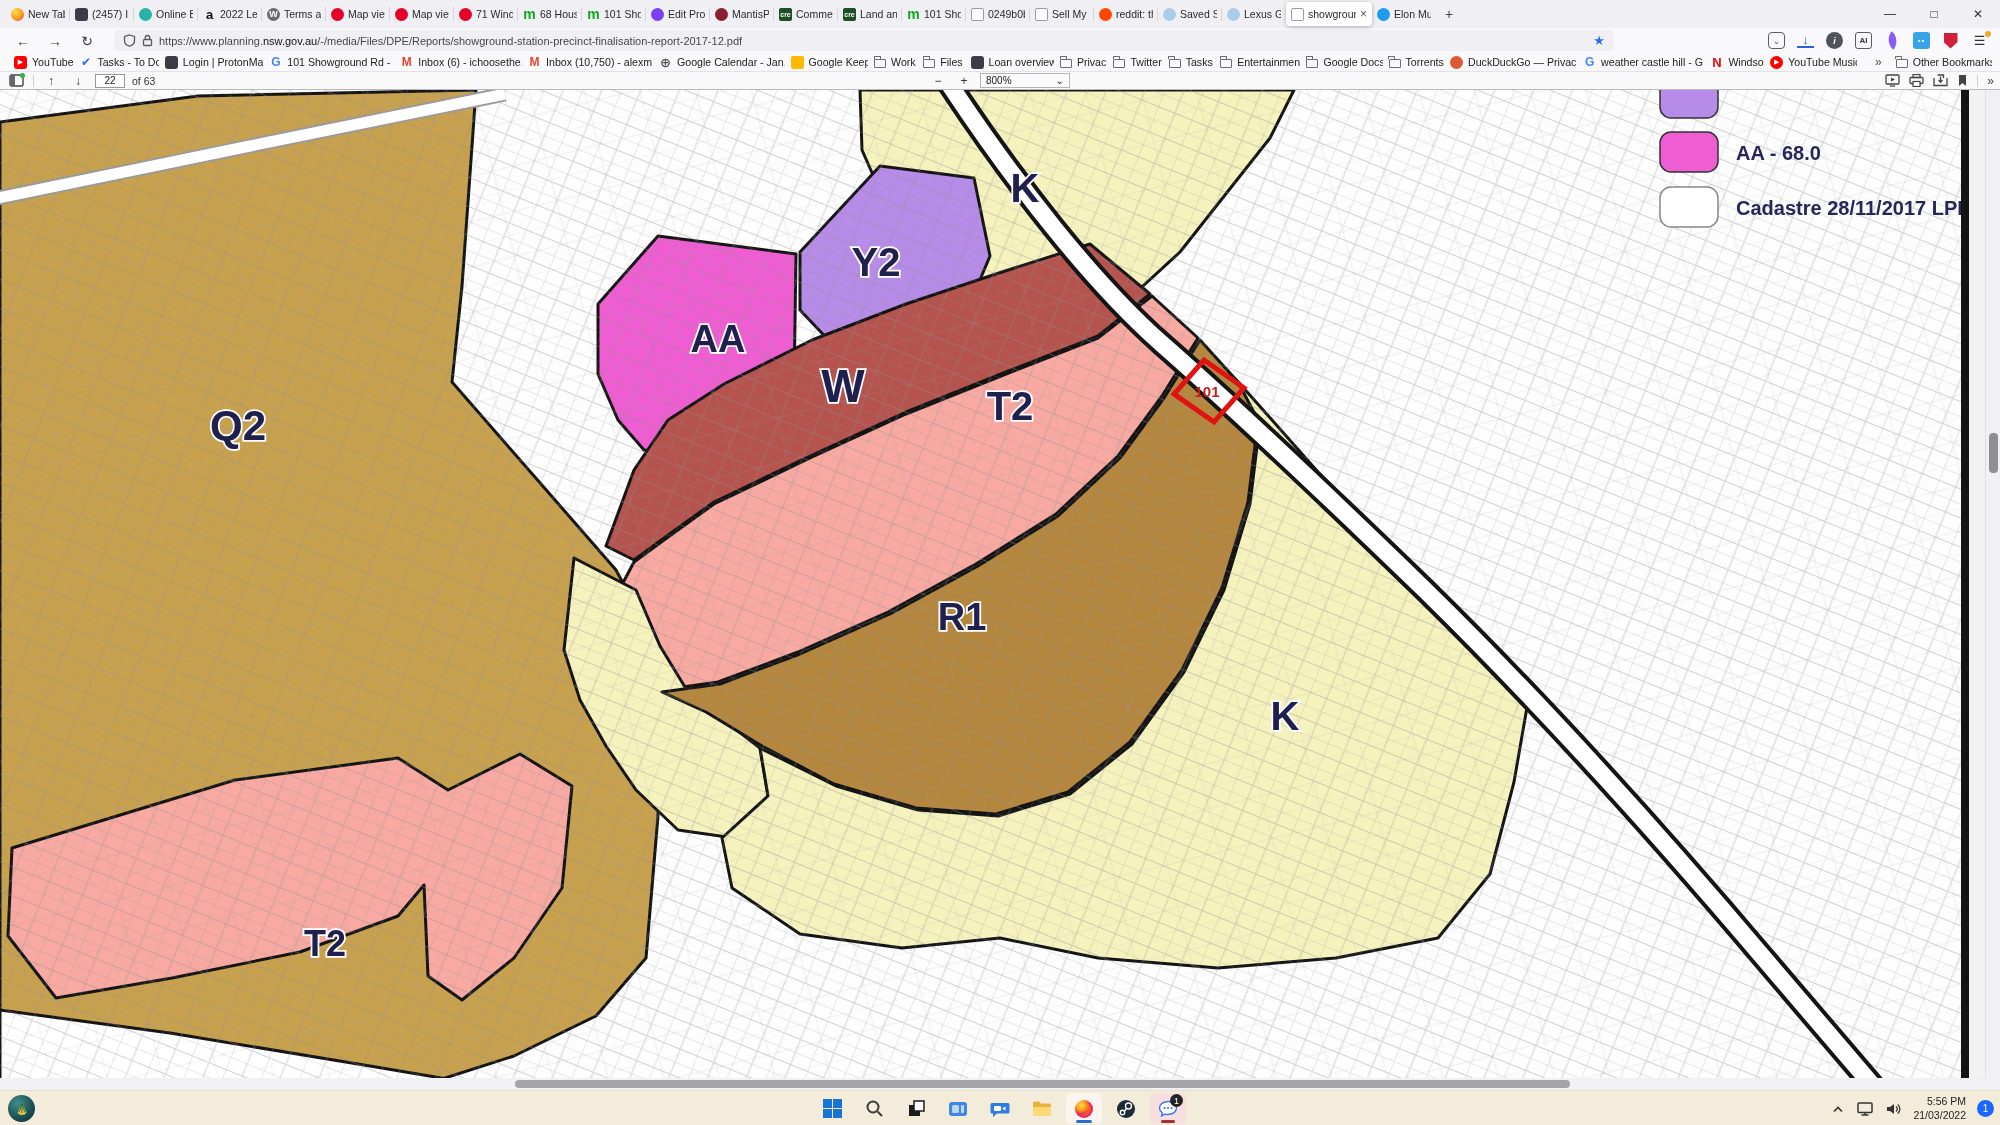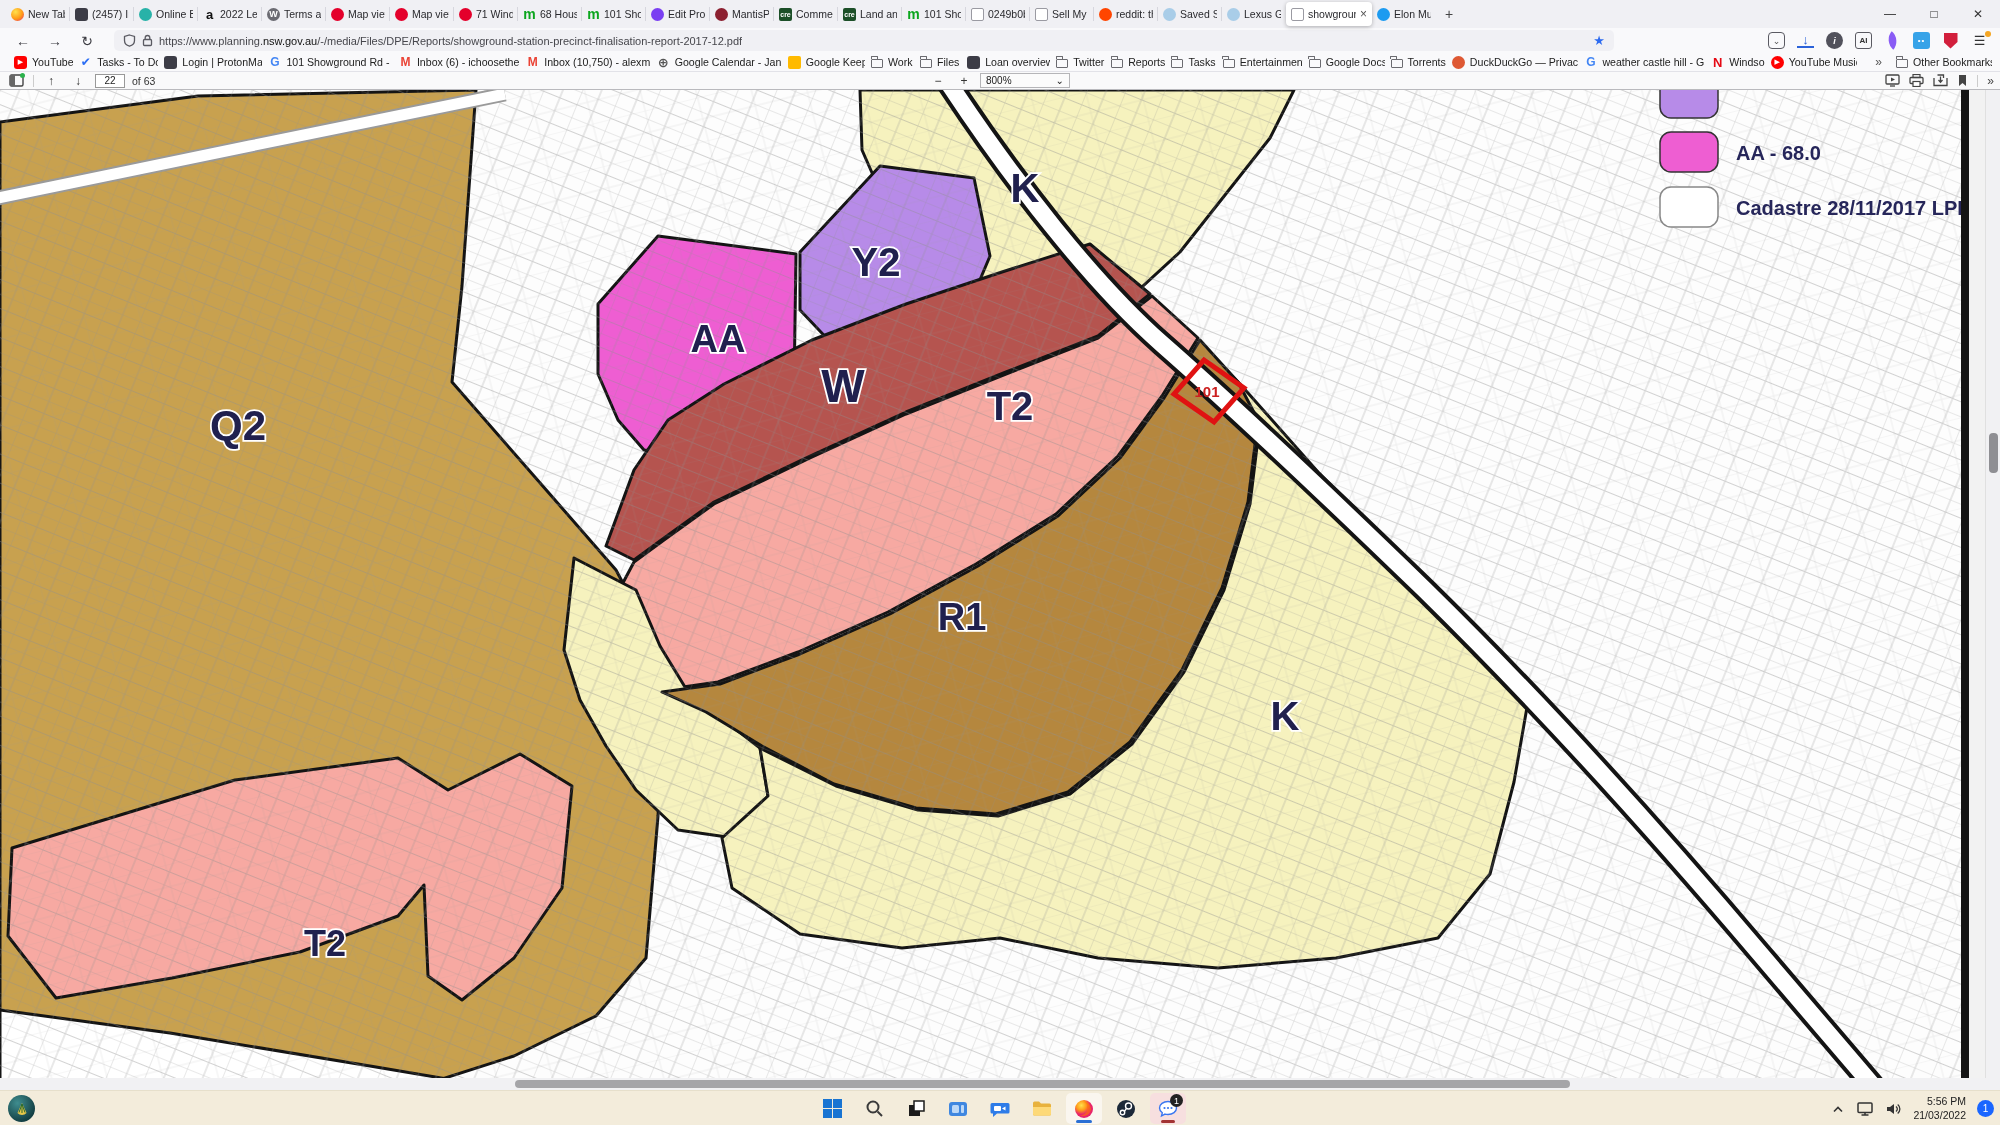--- a/index.html
+++ b/index.html
@@ -324,25 +324,25 @@
         <div class="bm">
           <span class="bicon folder-icon"></span>
           <span>Files</span>
         </div>
         <div class="bm">
           <span class="bicon proton-icon"></span>
           <span>Loan overview</span>
         </div>
         <div class="bm">
           <span class="bicon folder-icon"></span>
+          <span>Privac</span>
+        </div>
+        <div class="bm">
+          <span class="bicon folder-icon"></span>
           <span>Twitter</span>
-        </div>
-        <div class="bm">
-          <span class="bicon folder-icon"></span>
-          <span>Reports</span>
         </div>
         <div class="bm">
           <span class="bicon folder-icon"></span>
           <span>Tasks</span>
         </div>
         <div class="bm">
           <span class="bicon folder-icon"></span>
           <span>Entertainment</span>
         </div>
         <div class="bm">

